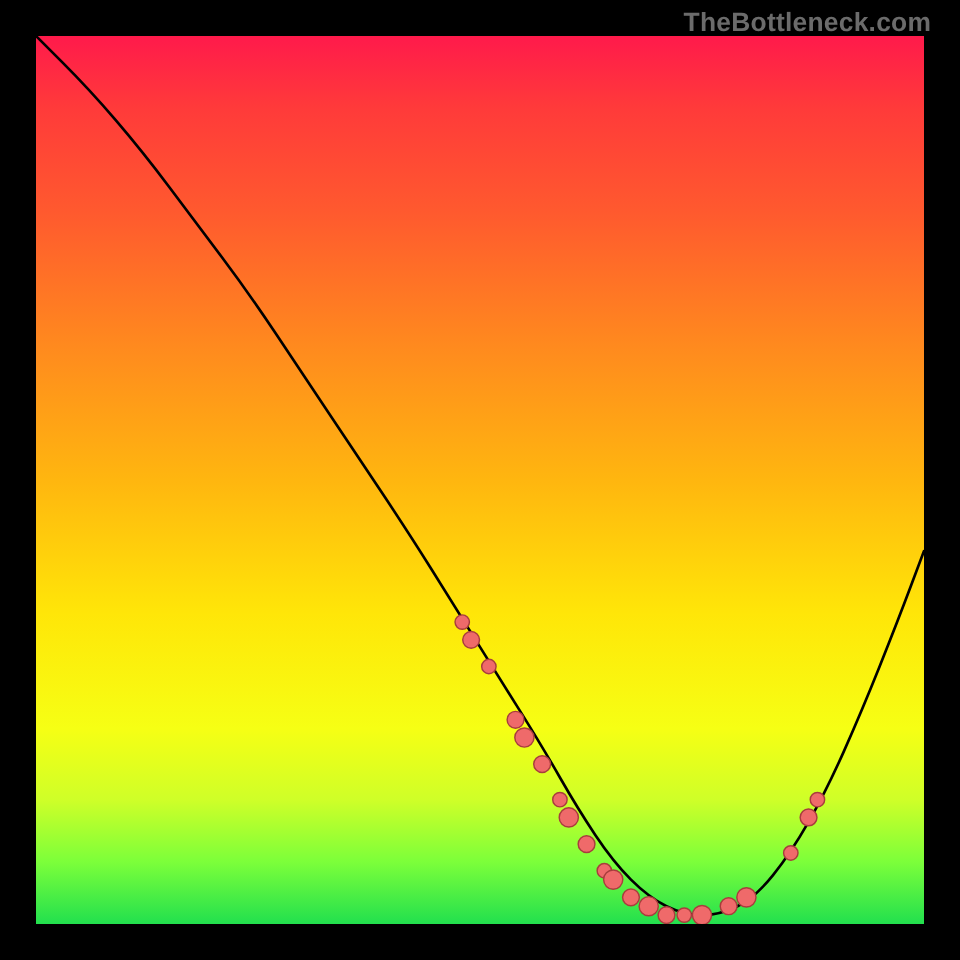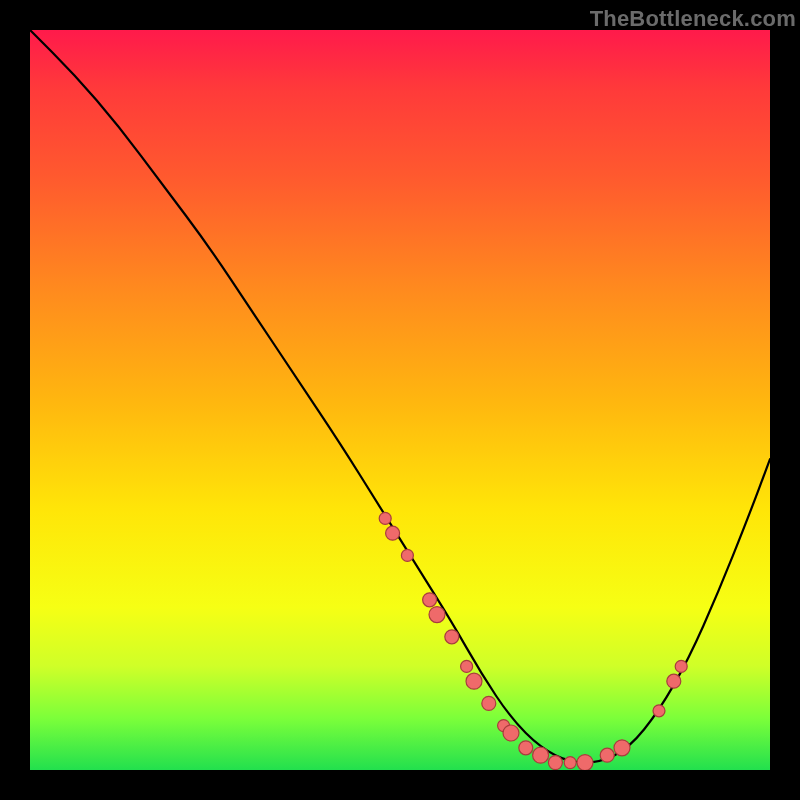--- a/index.html
+++ b/index.html
@@ -55,21 +55,21 @@
     stroke-linejoin: round;
   }
   .marker {
     fill: #ef6a6a;
     stroke: #a83d3d;
     stroke-width: 1.2;
   }
   .watermark {
     position: absolute;
     top: 6px;
-    right: 4px;
+    right: 24px;
     color: #6b6b6b;
     font-size: 22px;
     font-weight: 600;
     letter-spacing: 0.2px;
     user-select: none;
   }
 </style>
 </head>
 <body>
 

